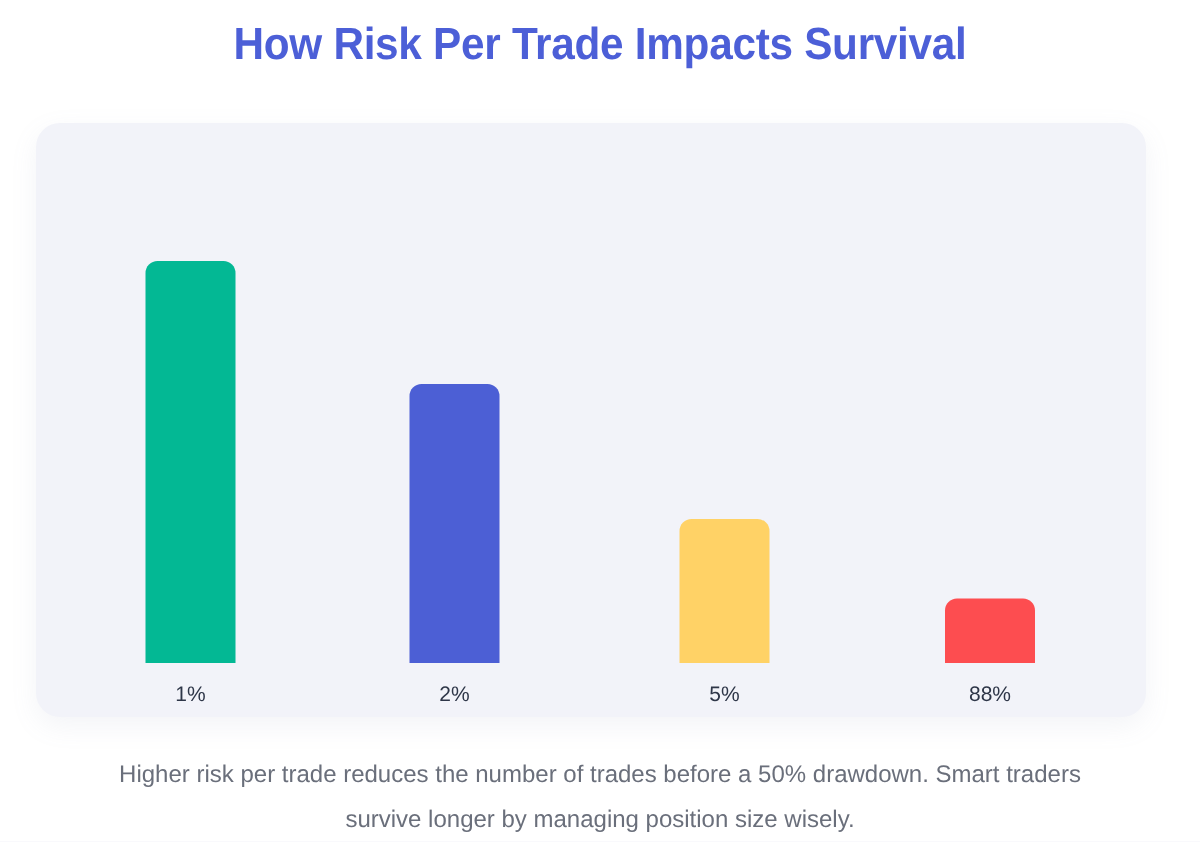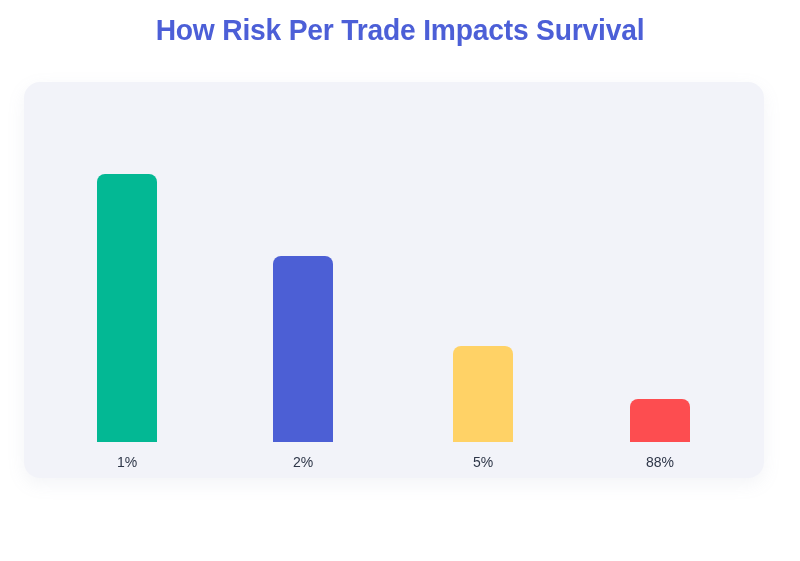--- a/index.html
+++ b/index.html
@@ -129,14 +129,15 @@
 
         <div class="bar-slot slot-3">
           <div class="bar" style="height: 43px; background: rgb(253, 77, 80);"></div>
           <div class="bar-label">88%</div>
         </div>
 
       </div>
     </div>
   </div>
 
+  <div class="caption">Higher risk per trade reduces the number of trades before a 50% drawdown. Smart traders survive longer by managing position size wisely.</div>
 
 </div>
 
 </body></html>

